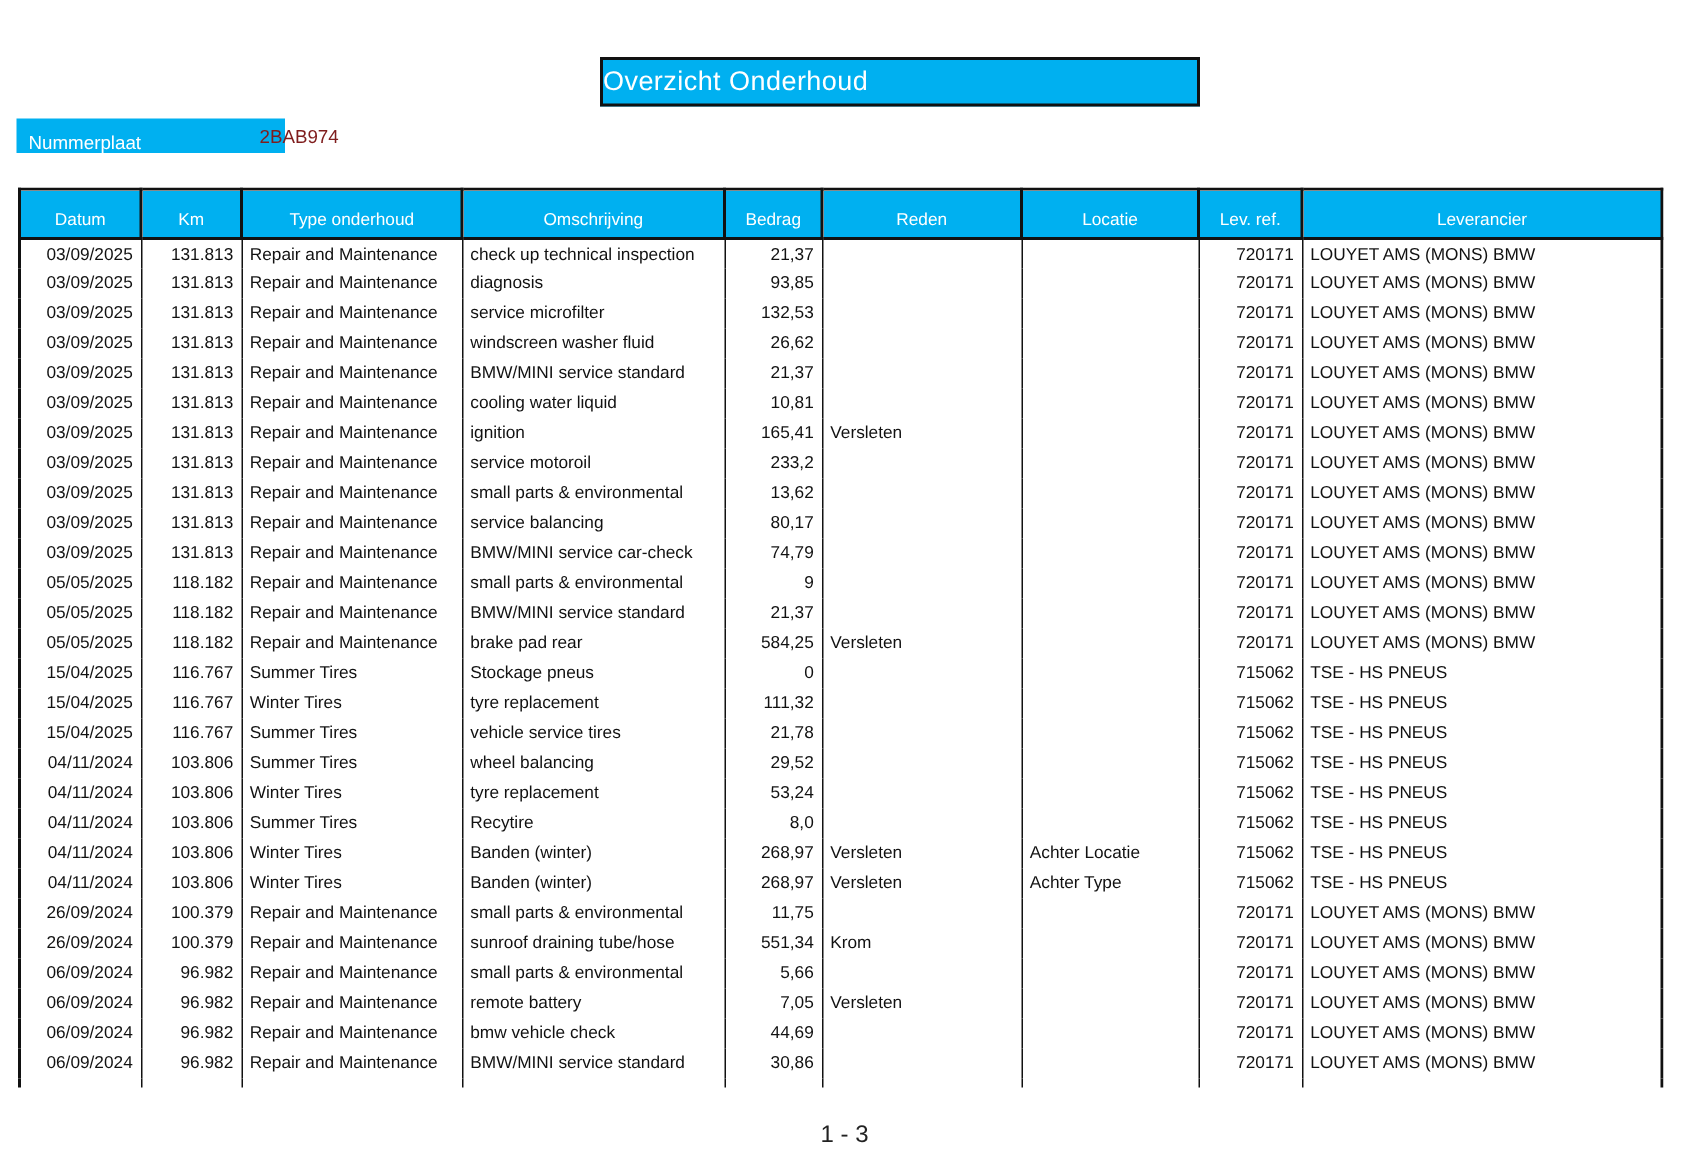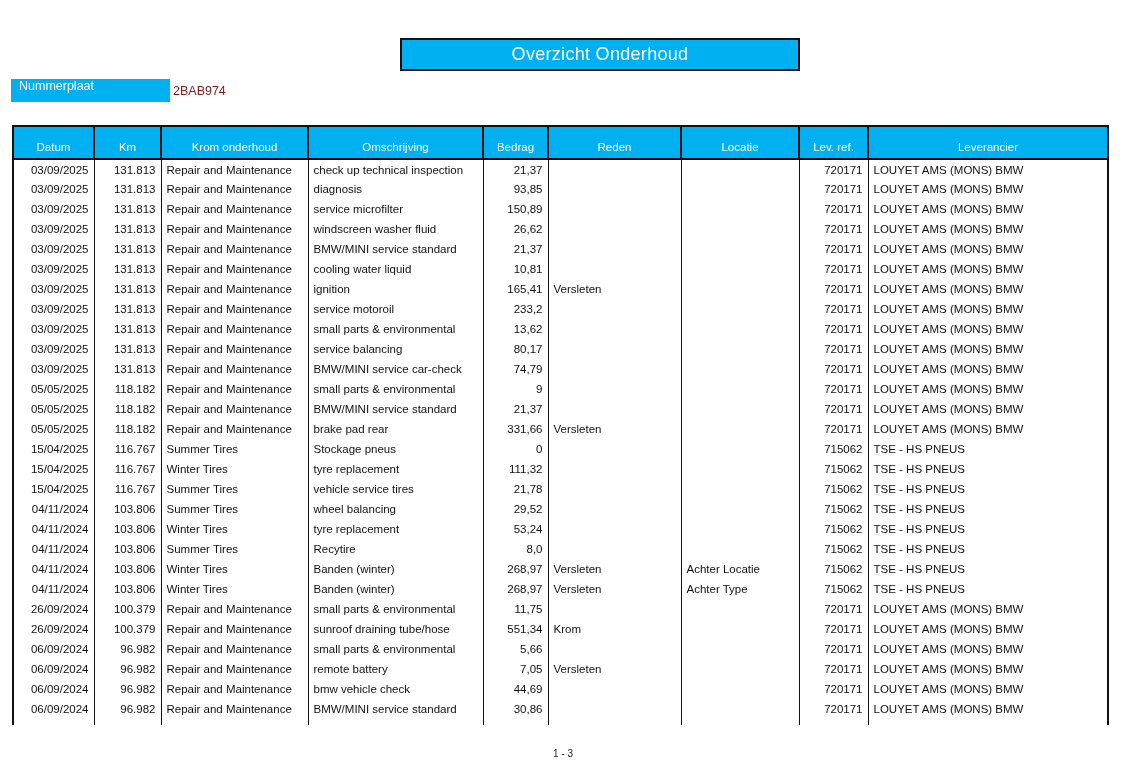--- a/index.html
+++ b/index.html
@@ -12,30 +12,30 @@
     overflow: hidden;
     color: #1a1a1a;
   }
   .title-box {
     position: absolute; left: 400px; top: 38px;
     width: 400px; height: 33px;
     background: #00b0f0;
     border: 2px solid #111111;
     color: #ffffff;
     font-size: 18px;
-    display: flex; align-items: center; justify-content: center;
+    display: flex; align-items: center; justify-content: flex-start;
     letter-spacing: 0.3px;
   }
   .plate-label {
     position: absolute; left: 11px; top: 79px;
-    width: 159px; height: 23px;
+    width: 179px; height: 23px;
     background: #00b0f0;
     color: #ffffff;
     font-size: 12.5px;
-    display: flex; align-items: flex-start;
+    display: flex; align-items: flex-end;
     padding-left: 8px;
   }
   .plate-value {
     position: absolute; left: 173px; top: 79px;
     height: 23px;
     display: flex; align-items: center;
     font-size: 12.5px;
     color: #7f1d1d;
   }
   .table-wrap {
@@ -81,21 +81,21 @@
     background: #ffffff;
   }
   table { border: 2px solid #111111; border-bottom: none; }
   td.a-right { text-align: right; }
   td.a-left  { text-align: left; }
   tr.partial-row td { height: 8px; }
   .page-footer {
     position: absolute; left: 0; top: 748px;
     width: 1090px;
     text-align: center;
-    font-size: 10px;
+    font-size: 16px;
     color: #222222;
     padding-left: 36px;
   }
 </style>
 </head>
 <body>
 
 <div class="title-box">
   <span>Overzicht Onderhoud</span>
 </div>
@@ -117,21 +117,21 @@
         <col class="c4">
       <col class="c5">
         <col class="c6">
         <col class="c7">
         <col class="c8">
     </colgroup>
     <thead>
       <tr>
           <th>Datum</th>
           <th>Km</th>
-          <th>Krom onderhoud</th>
+          <th>Type onderhoud</th>
           <th>Omschrijving</th>
           <th>Bedrag</th>
           <th>Reden</th>
           <th>Locatie</th>
           <th>Lev. ref.</th>
           <th>Leverancier</th>
         </tr>
     </thead>
     <tbody>
         <tr>
@@ -154,21 +154,21 @@
           <td class="a-left"></td>
           <td class="a-left"></td>
           <td class="a-right">720171</td>
           <td class="a-left">LOUYET AMS (MONS) BMW</td>
         </tr>
         <tr>
           <td class="a-right">03/09/2025</td>
           <td class="a-right">131.813</td>
           <td class="a-left">Repair and Maintenance</td>
           <td class="a-left">service microfilter</td>
-          <td class="a-right">150,89</td>
+          <td class="a-right">132,53</td>
           <td class="a-left"></td>
           <td class="a-left"></td>
           <td class="a-right">720171</td>
           <td class="a-left">LOUYET AMS (MONS) BMW</td>
         </tr>
         <tr>
           <td class="a-right">03/09/2025</td>
           <td class="a-right">131.813</td>
           <td class="a-left">Repair and Maintenance</td>
           <td class="a-left">windscreen washer fluid</td>
@@ -275,21 +275,21 @@
           <td class="a-left"></td>
           <td class="a-left"></td>
           <td class="a-right">720171</td>
           <td class="a-left">LOUYET AMS (MONS) BMW</td>
         </tr>
         <tr>
           <td class="a-right">05/05/2025</td>
           <td class="a-right">118.182</td>
           <td class="a-left">Repair and Maintenance</td>
           <td class="a-left">brake pad rear</td>
-          <td class="a-right">331,66</td>
+          <td class="a-right">584,25</td>
           <td class="a-left">Versleten</td>
           <td class="a-left"></td>
           <td class="a-right">720171</td>
           <td class="a-left">LOUYET AMS (MONS) BMW</td>
         </tr>
         <tr>
           <td class="a-right">15/04/2025</td>
           <td class="a-right">116.767</td>
           <td class="a-left">Summer Tires</td>
           <td class="a-left">Stockage pneus</td>

